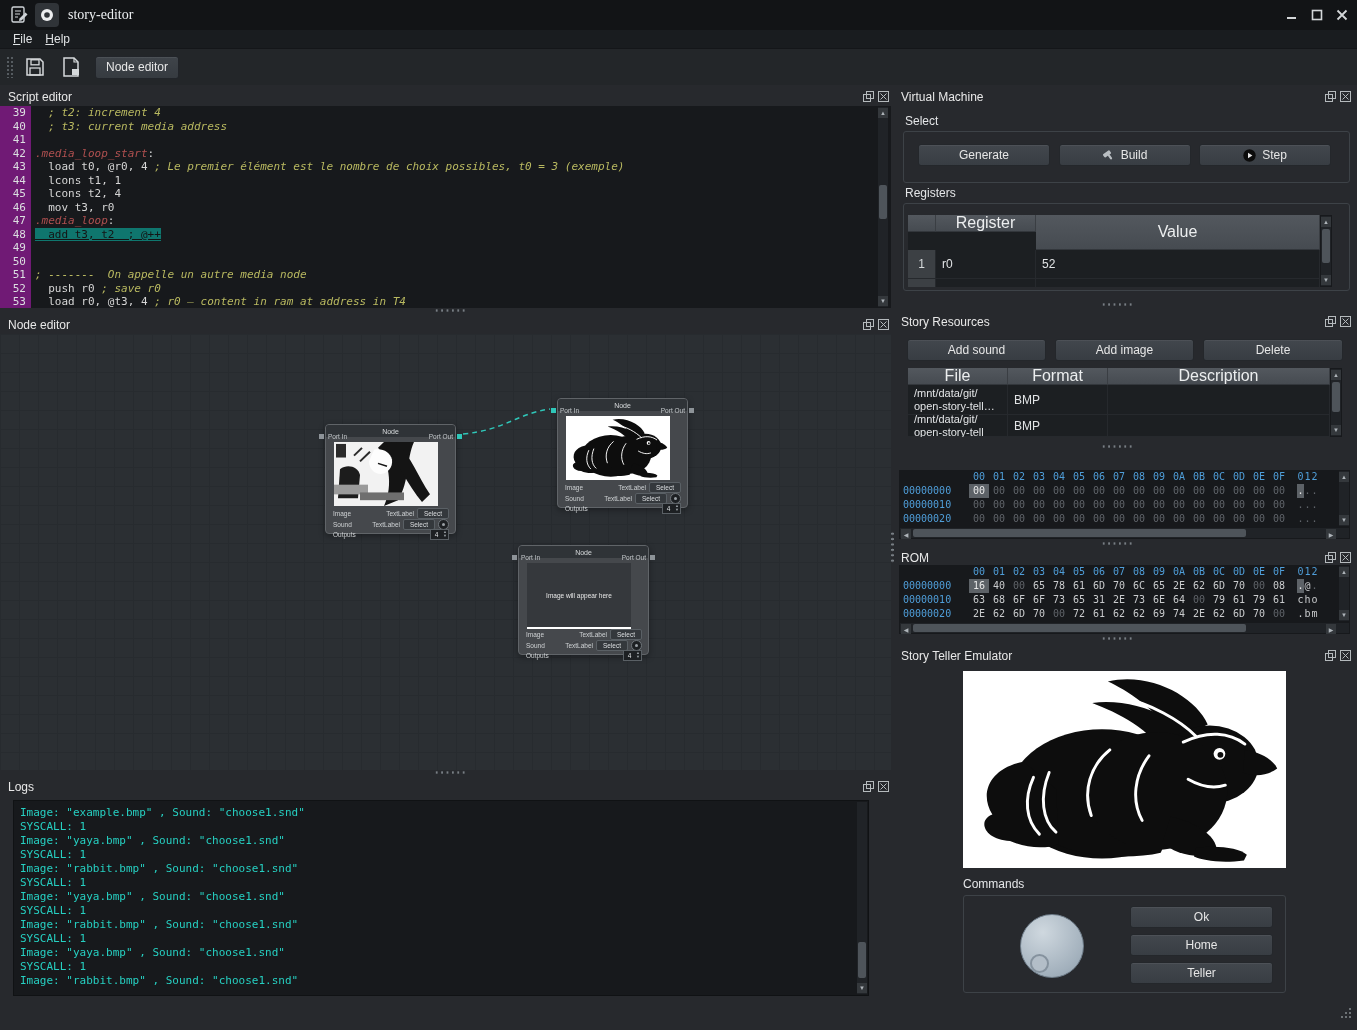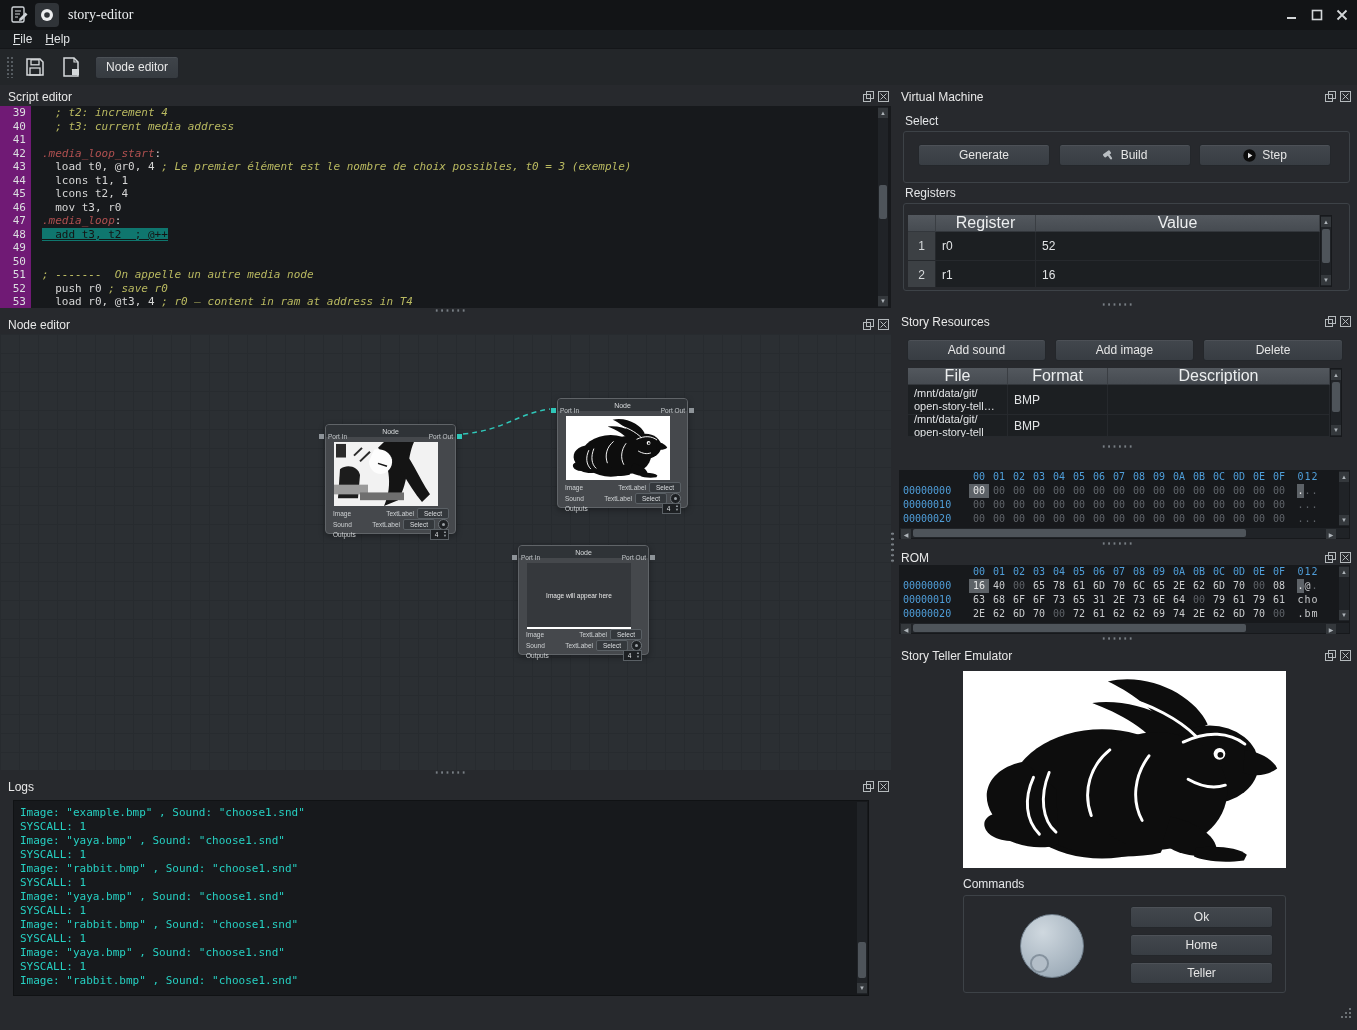--- a/index.html
+++ b/index.html
@@ -30,21 +30,21 @@
   
   .sb-v{position:absolute;width:12px;background:#202327;border:1px solid #17191c;box-sizing:border-box;}
   .sb-h{position:absolute;height:12px;background:#202327;border:1px solid #17191c;box-sizing:border-box;}
   .sb-btn{position:absolute;width:10px;height:10px;background:#34383c;color:#aeb4b9;font-size:6px;display:flex;align-items:center;justify-content:center;}
   .sb-thumb{position:absolute;background:#4e545a;border-radius:2px;}
   
   #code-area{position:absolute;left:0;top:106px;width:891px;height:202px;background:#17191c;overflow:hidden;
      font-family:"DejaVu Sans Mono",monospace;font-size:11px;line-height:13.5px;white-space:pre;}
   .cl{display:flex;height:13.5px;}
   .cl .g{display:inline-block;width:26px;background:#701a75;color:#dcdfe1;text-align:right;padding-right:5px;font-size:11px;flex:0 0 auto;}
-  .cl .t{padding-left:11px;}
+  .cl .t{padding-left:4px;}
   .pt-c{color:#b9b960;font-style:italic;}
   .pt-l{color:#b05050;font-style:italic;}
   .pt-i,.pt-p{color:#d6d6d6;}
   .cl.hl .t span{background:#0f766e;color:#141414;font-style:normal;text-decoration:underline;}
   
   #canvas{position:absolute;left:0;top:334px;width:891px;height:436px;background:#2b2f33;overflow:hidden;
     background-image:linear-gradient(#272b2f 1px,transparent 1px),linear-gradient(90deg,#272b2f 1px,transparent 1px);background-size:19px 19px;}
   .node{position:absolute;width:131px;height:110px;background:#45484c;border:1px solid #606468;border-radius:4px;box-sizing:border-box;box-shadow:0 2px 6px rgba(0,0,0,.35);}
   .nd-title{position:absolute;left:0;top:0;right:0;height:12px;background:#2f3337;border-radius:3px 3px 0 0;
     font-size:7px;color:#d7dadc;display:flex;align-items:center;justify-content:center;}
@@ -440,21 +440,21 @@
         <path d="M5,3.8 L9.4,6.5 L5,9.2 Z" fill="#e9e9e9"></path>
       </svg>
     <span>Step</span>
   </div>
   <span class="grp-lab" style="left:905px;top:186px;">Registers</span>
   <div class="grp" style="left:903px;top:203px;width:447px;height:88px;"></div>
   <div class="tbl" style="left:908px;top:215px;width:412px;height:72px;" id="reg-table">
     <div class="trow">
       <div class="th" style="width:28px;height:17px;"></div>
       <div class="th" style="width:100px;height:17px;">Register</div>
-      <div class="th" style="width:284px;height:17px;">Value</div>
+      <div class="th" style="width:284px;height:35px;">Value</div>
     </div>
     <div id="reg-rows">
         <div class="trow">
           <div class="td rowhdr" style="width: 28px; height: 29px;">1</div>
           <div class="td" style="width: 100px; height: 29px;">r0</div>
           <div class="td" style="width: 284px; height: 29px;">52</div>
         </div>
         <div class="trow">
           <div class="td rowhdr" style="width: 28px; height: 28px;">2</div>
           <div class="td" style="width: 100px; height: 28px;">r1</div>

